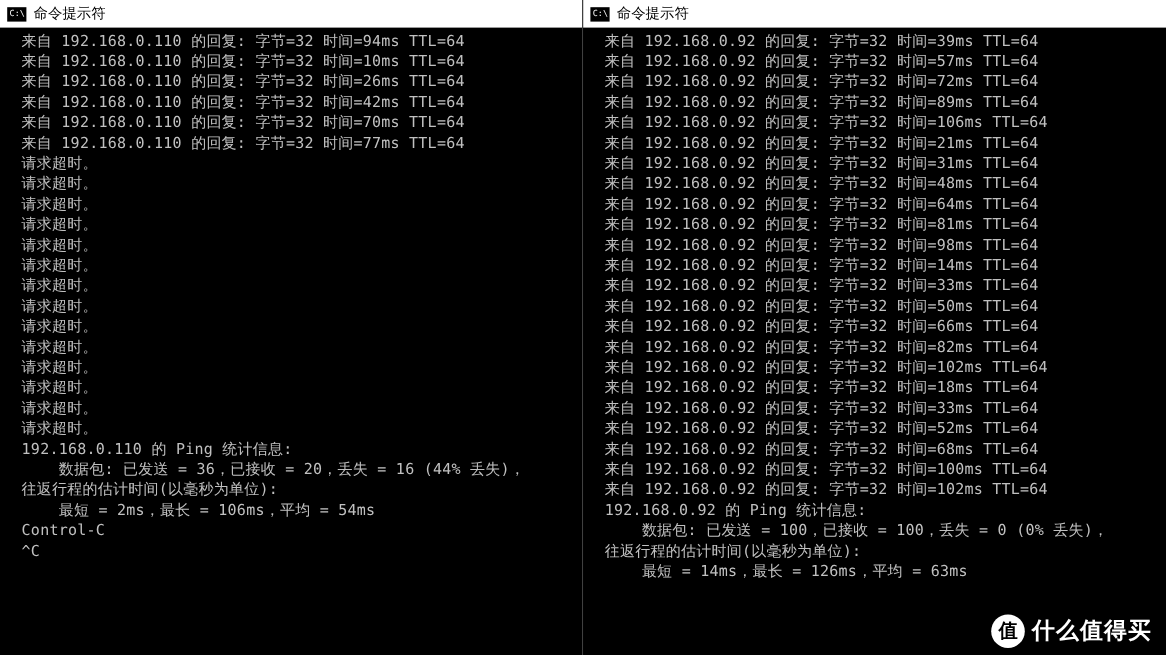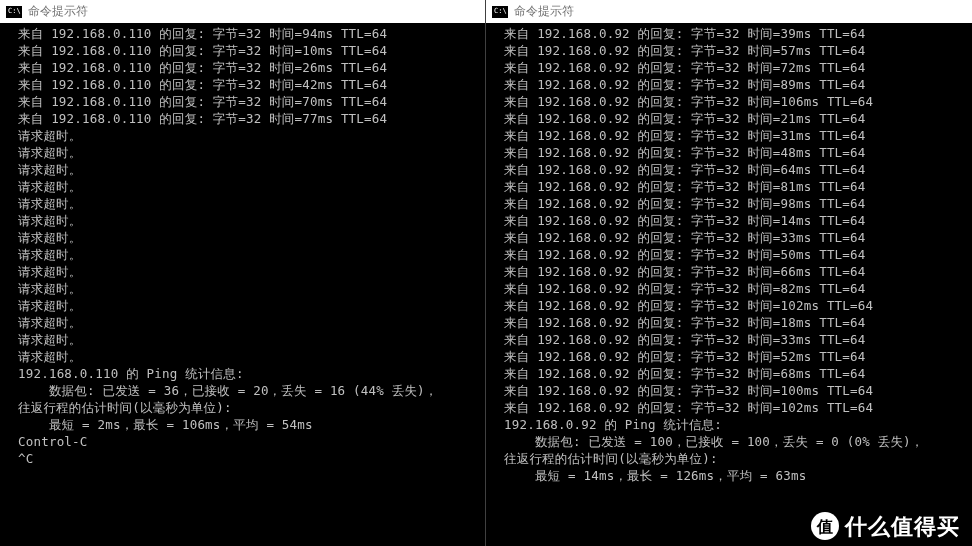--- a/index.html
+++ b/index.html
@@ -36,21 +36,21 @@
   background: #000;
   color: #fff;
   font-size: 7px;
   display: flex;
   align-items: center;
   justify-content: flex-start;
   padding-left: 2px;
   font-family: "Consolas", monospace;
 }
 .title-text {
-  color: #737373;
+  color: #000000;
   font-size: 12px;
   font-family: Liberation Sans, sans-serif;
 }
 .terminal {
   padding: 2px 18px;
   white-space: pre;
   letter-spacing: 0.2px;
 }
 .terminal-line { display: block; }
 .watermark {
@@ -69,21 +69,21 @@
   background: #fff;
   color: #000;
   display: flex;
   align-items: center;
   justify-content: center;
   font-size: 16px;
   font-weight: bold;
   font-family: "Microsoft YaHei", sans-serif;
 }
 .wm-text {
-  font-size: 22px;
+  font-size: 19px;
   font-weight: bold;
   font-family: "Microsoft YaHei", sans-serif;
   letter-spacing: 1px;
 }
 .divider {
   position: absolute;
   left: 485px;
   top: 0;
   width: 1px;
   height: 546px;

